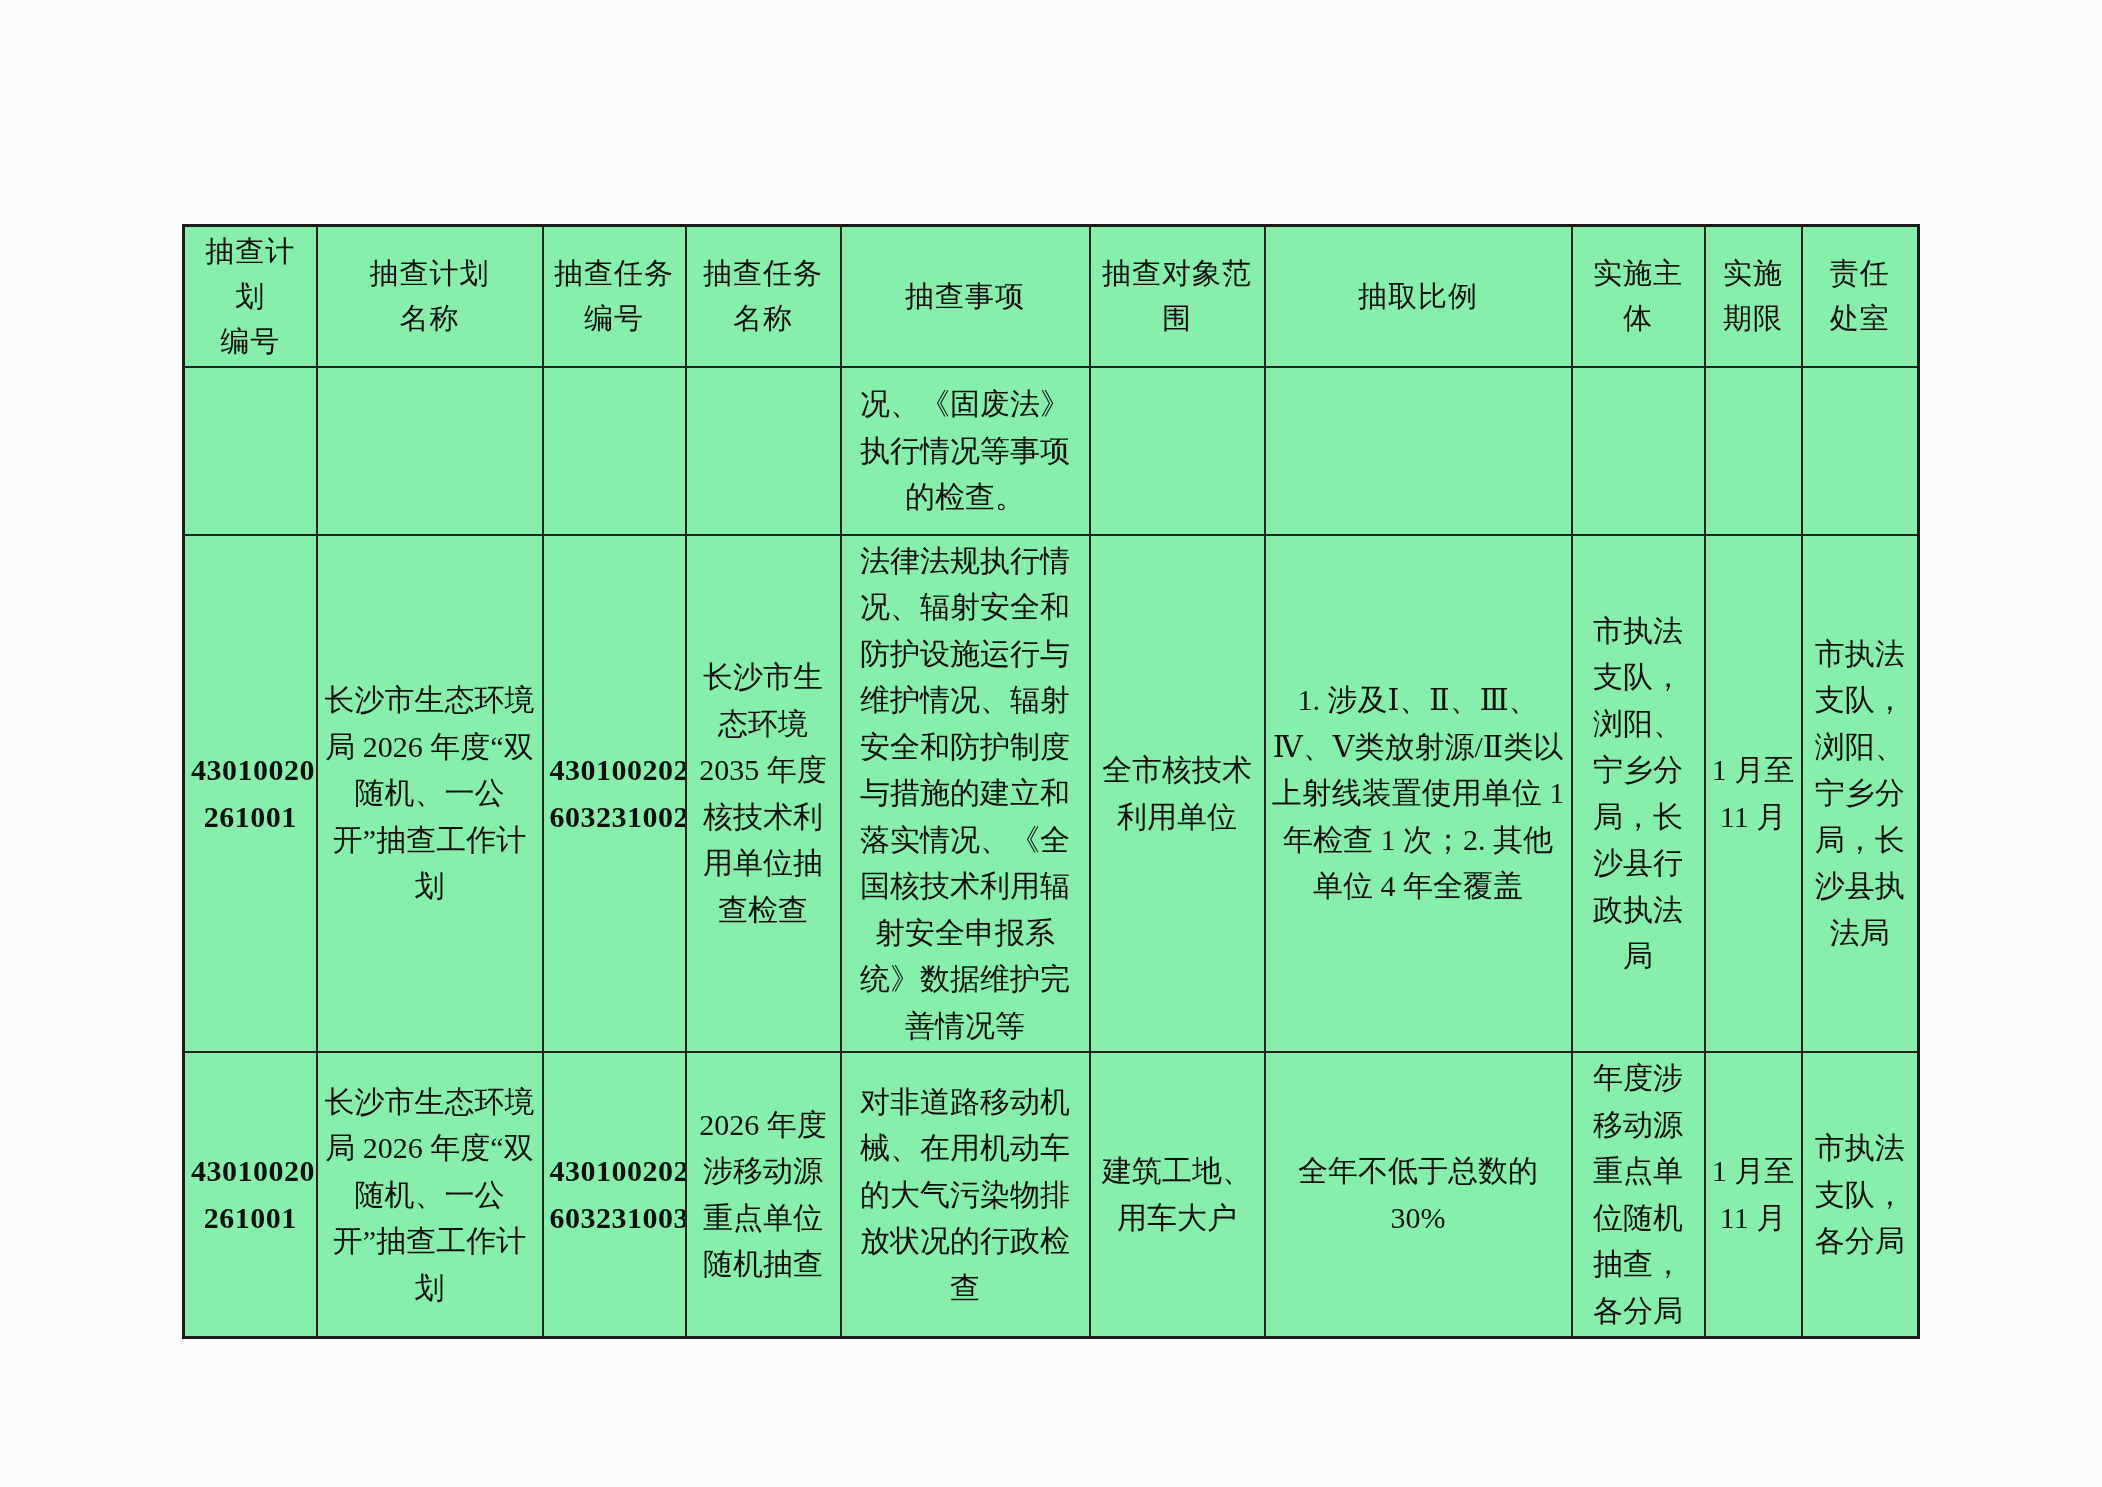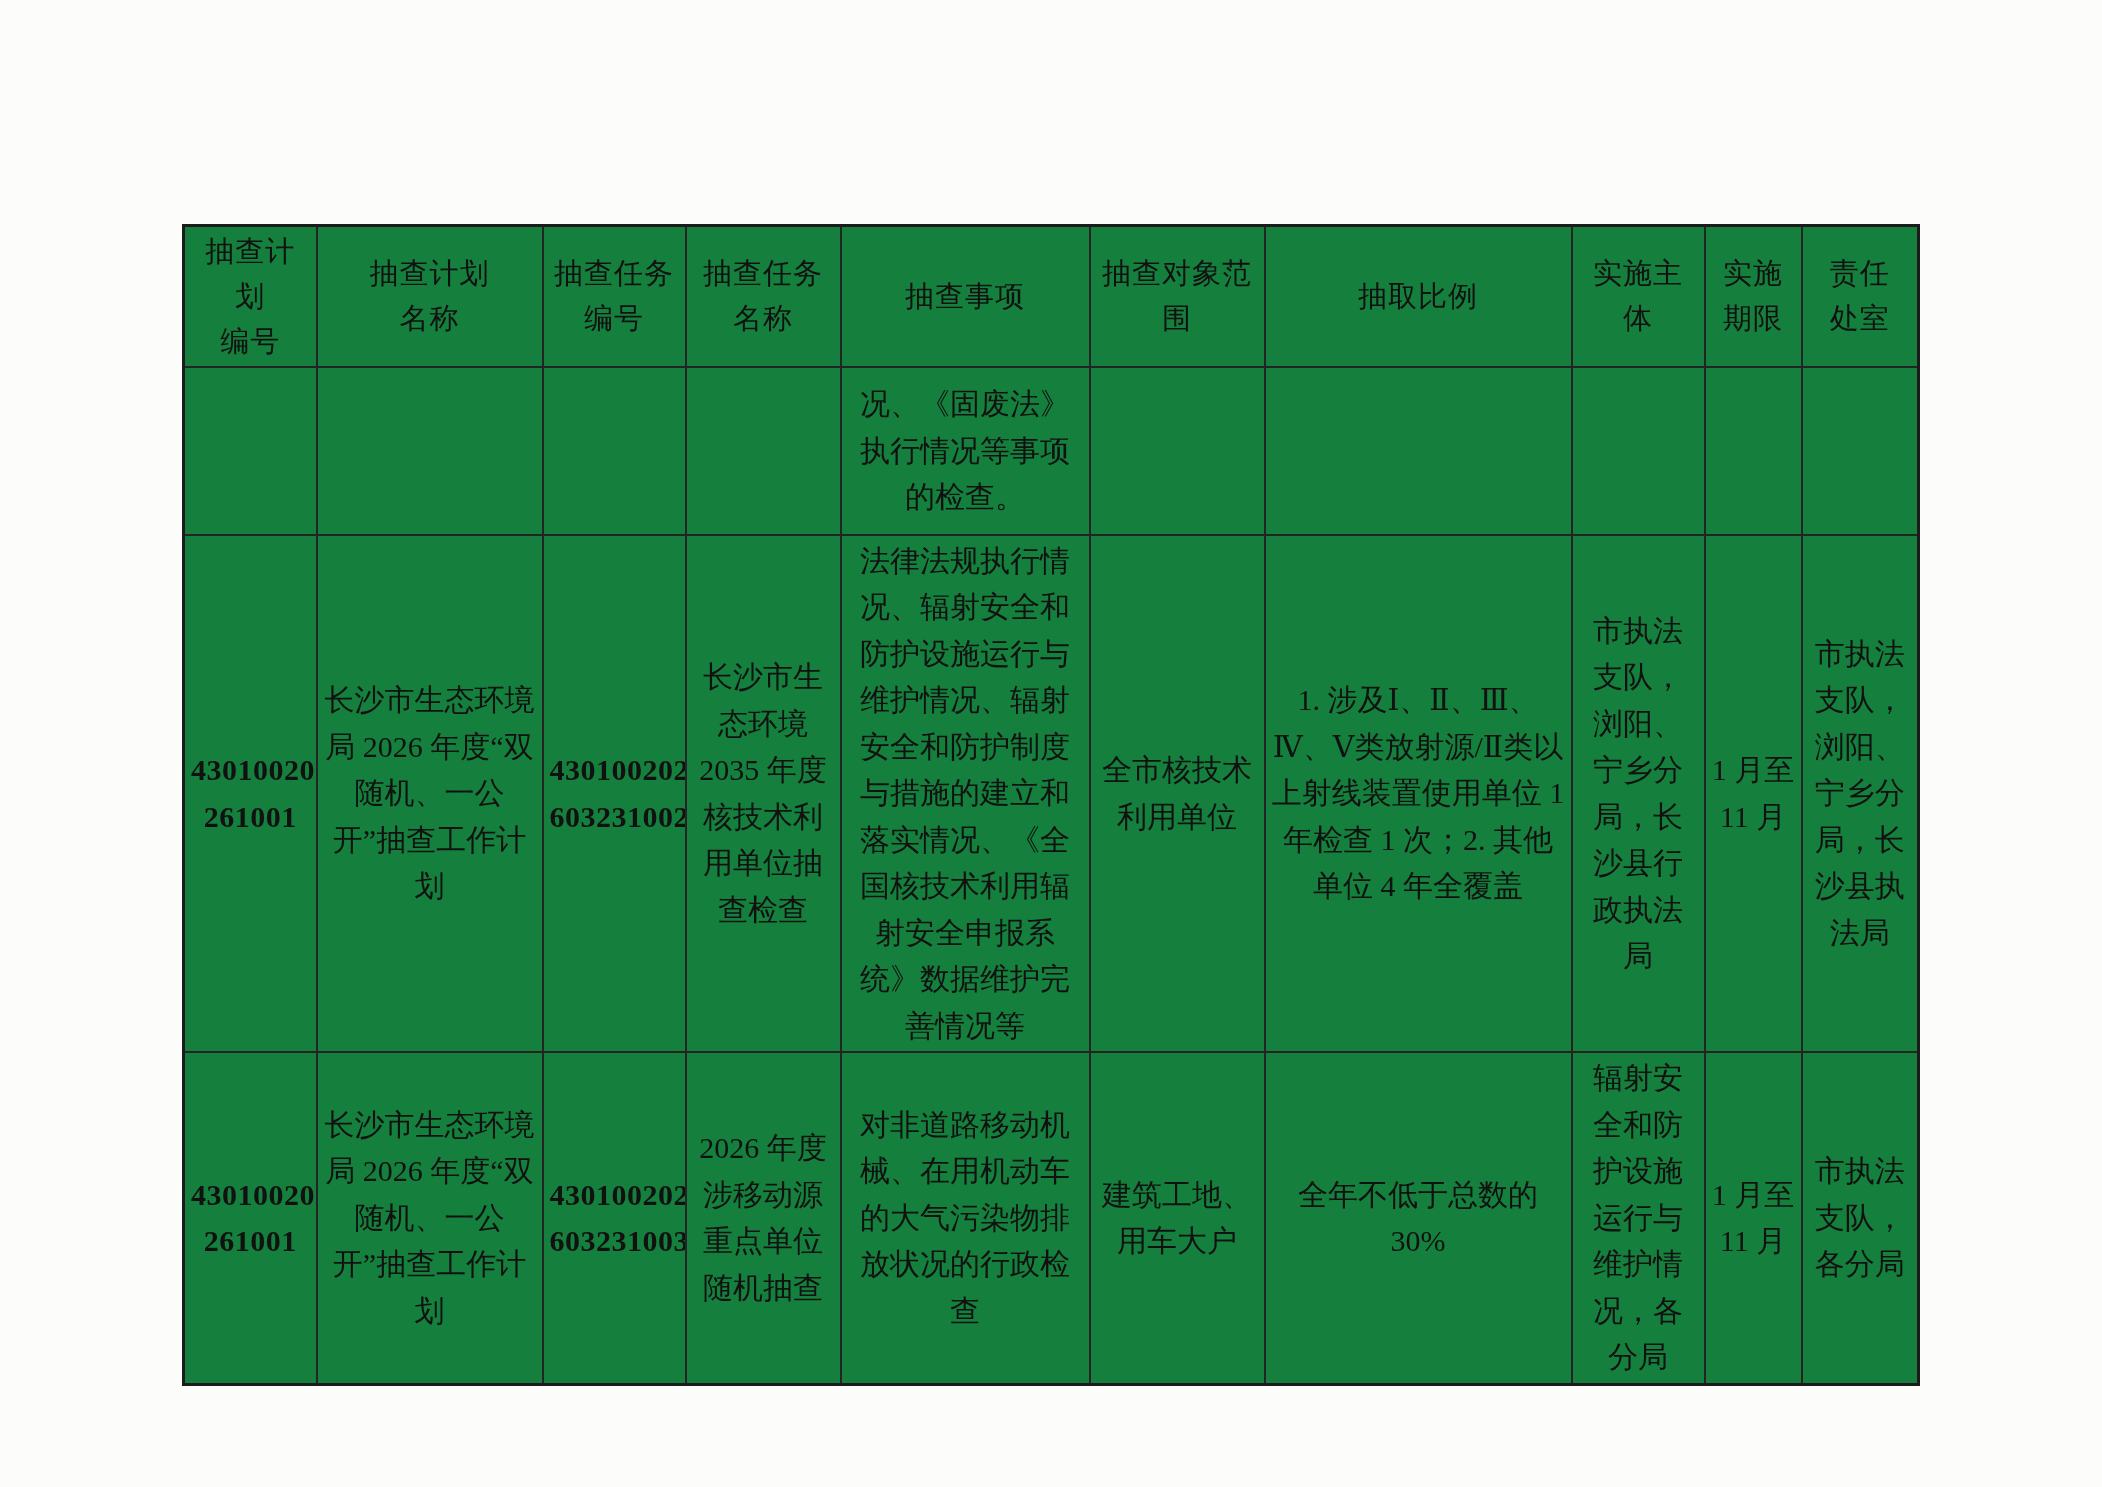--- a/index.html
+++ b/index.html
@@ -22,21 +22,21 @@
     height: 1487px;
     background: #fcfcfa;
   }
   table.plan-table {
     position: absolute;
     left: 182px;
     top: 224px;
     width: 1735px;
     border-collapse: collapse;
     table-layout: fixed;
-    background: #15803d;
+    background: #86efac;
     border: 3px solid #1b1b1b;
   }
   table.plan-table th,
   table.plan-table td {
     border: 2px solid #242424;
     vertical-align: middle;
     text-align: center;
     white-space: pre-line;
     overflow: hidden;
     padding: 2px 6px;
@@ -138,20 +138,20 @@
       <tr class="row-last">
         <td class="num">43010020
 261001</td>
         <td>长沙市生态环境局 2026 年度“双随机、一公开”抽查工作计划</td>
         <td class="num">430100202
 603231003</td>
         <td>2026 年度涉移动源重点单位随机抽查</td>
         <td>对非道路移动机械、在用机动车的大气污染物排放状况的行政检查</td>
         <td>建筑工地、用车大户</td>
         <td>全年不低于总数的 30%</td>
-        <td>辐射安全和防护设施运行与维护情况，各分局</td>
+        <td>年度涉移动源重点单位随机抽查，各分局</td>
         <td>1 月至
 11 月</td>
         <td>市执法支队，各分局</td>
       </tr>
     </tbody>
   </table>
 </div>
 
 </body></html>

